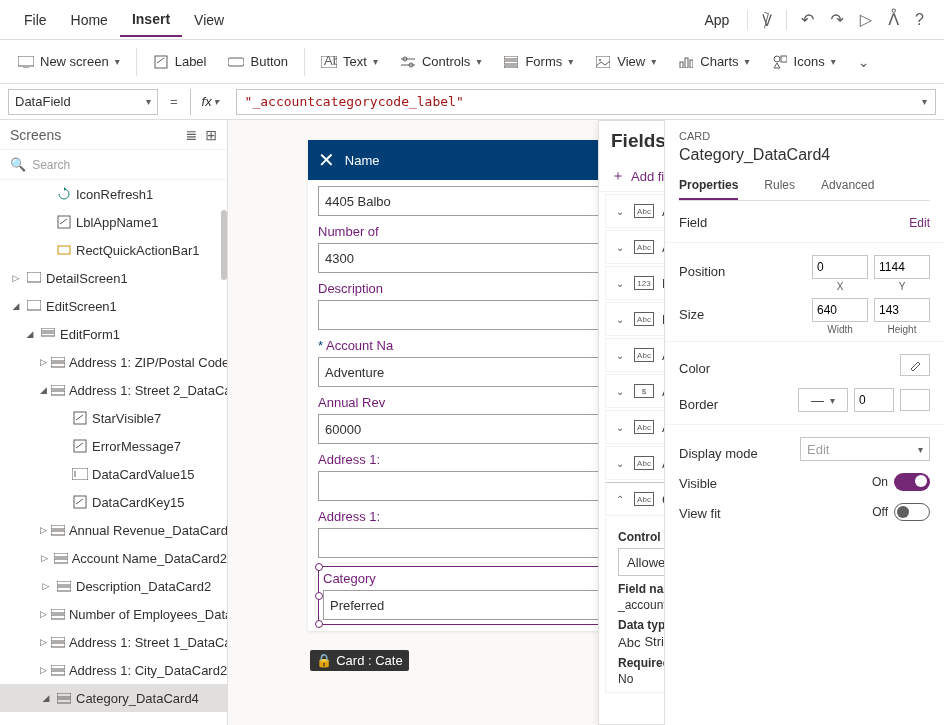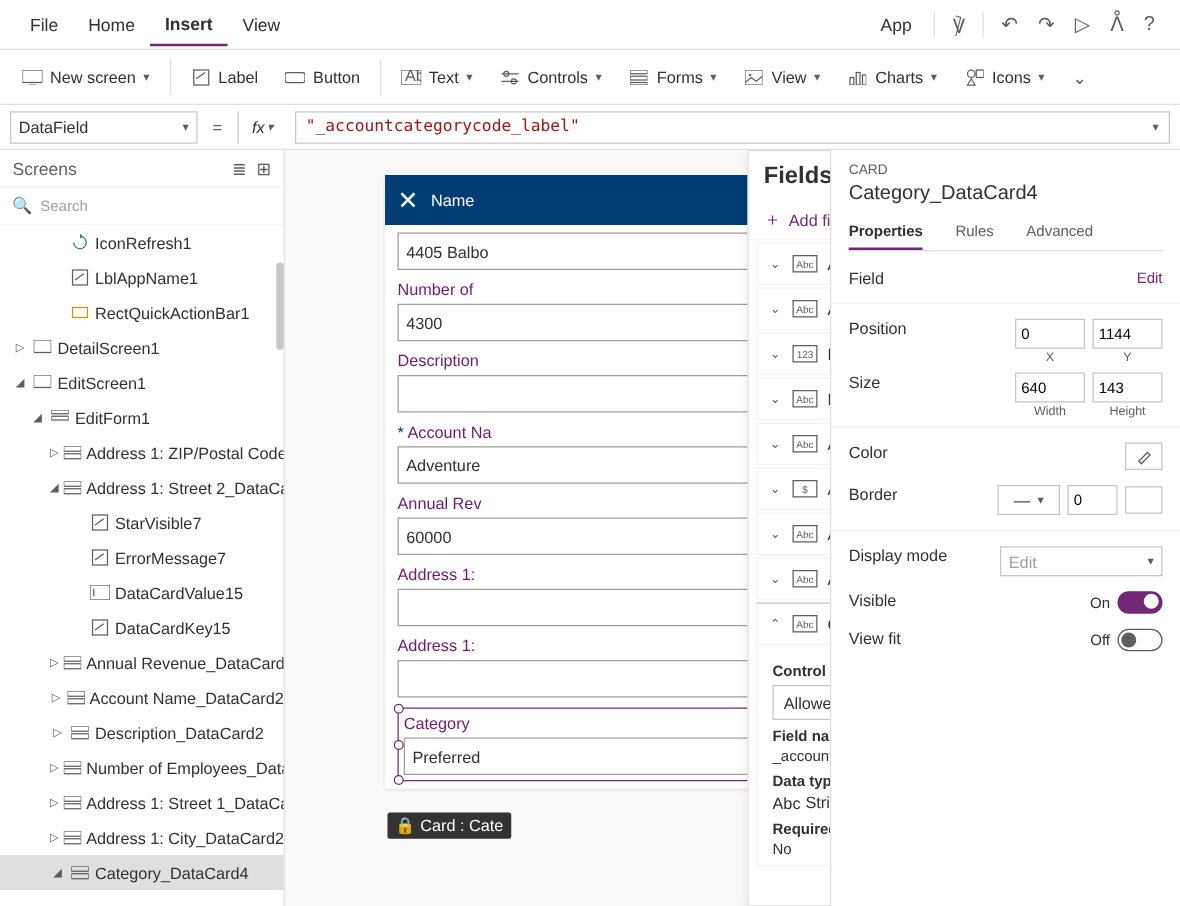--- a/index.html
+++ b/index.html
@@ -74,21 +74,21 @@
 .fp-detail .val{font-size:12px;margin-top:2px}
 .ctrl-dd{height:28px;border:1px solid #c8c6c4;display:flex;align-items:center;justify-content:space-between;padding:0 8px;margin-top:4px}
 
 
 .props { width:280px; border-left:1px solid #e1dfdd; padding:10px 14px; overflow:hidden}
 .props .crumb{font-size:11px;color:#605e5c}
 .props .title{font-size:16px;margin:4px 0 8px}
 .props .tabs{display:flex;gap:26px;border-bottom:1px solid #e1dfdd;margin-bottom:8px}
 .props .tab{font-size:12px;padding:6px 0;color:#605e5c}
 .props .tab.active{border-bottom:2px solid #742774;color:#323130;font-weight:600}
-.prow{display:flex;align-items:flex-start;justify-content:space-between;padding:6px 0;font-size:12px}
+.prow{display:flex;align-items:flex-end;justify-content:space-between;padding:6px 0;font-size:12px}
 .prow .pl{color:#323130}
 .prow .pv{display:flex;gap:6px;align-items:center}
 .pin{width:56px;height:24px;border:1px solid #c8c6c4;padding:0 4px;font-size:12px}
 .psmall{font-size:10px;color:#605e5c;text-align:center;width:56px}
 .psmalls{display:flex;gap:6px;justify-content:flex-end;margin-top:-4px}
 .border-dd{width:50px;height:24px;border:1px solid #c8c6c4;display:flex;align-items:center;justify-content:center;gap:2px}
 .color-sw{width:30px;height:22px;border:1px solid #c8c6c4;background:#fff;display:flex;align-items:center;justify-content:center}
 .toggle{width:36px;height:18px;border-radius:9px;position:relative}
 .toggle.on{background:#742774}.toggle.off{background:#fff;border:1px solid #605e5c}
 .toggle .knob{width:12px;height:12px;border-radius:50%;background:#fff;position:absolute;top:2px}

